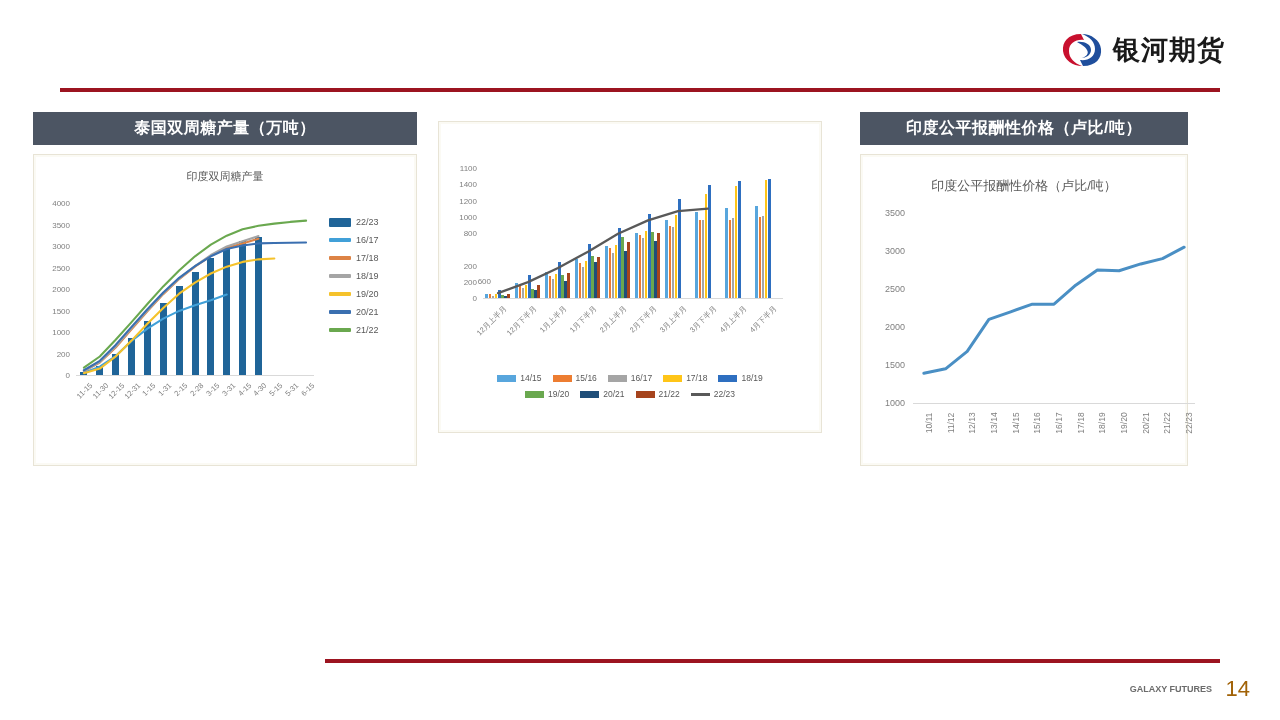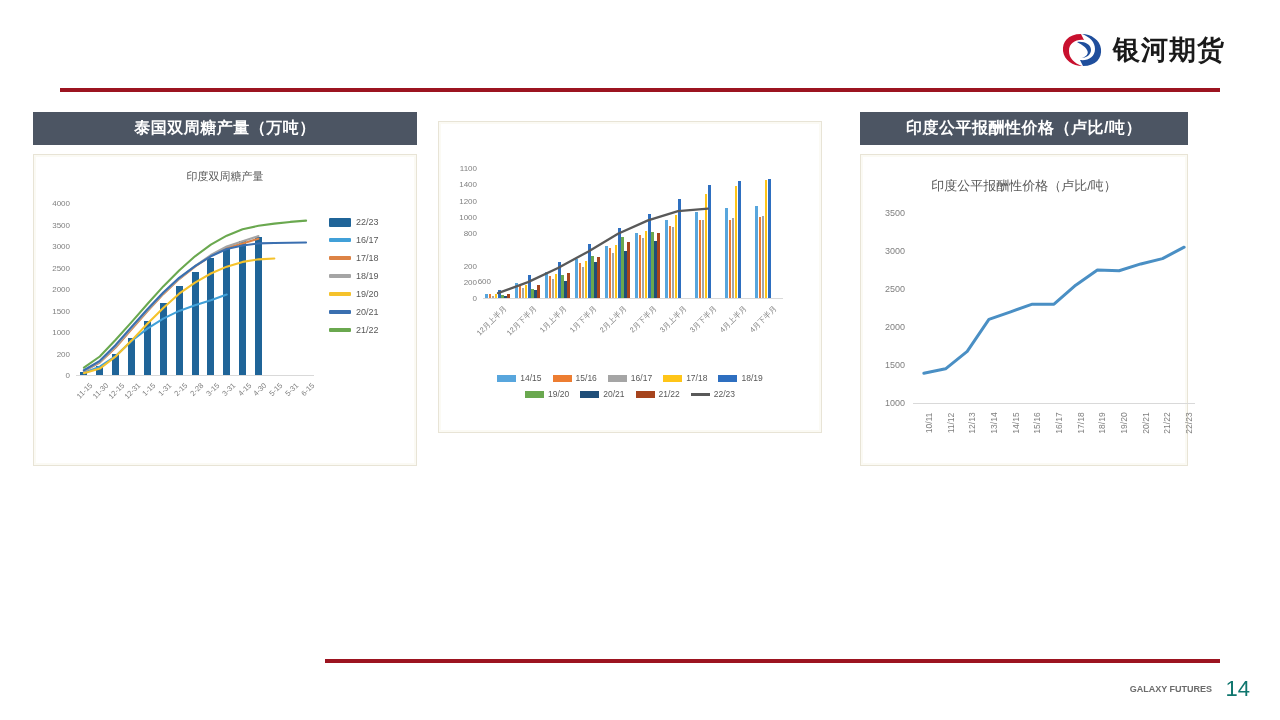--- a/index.html
+++ b/index.html
@@ -71,21 +71,21 @@
   .lg-h-swatch{width:19px;height:7px;flex:0 0 auto;}
   .lg-h-swatch.line{height:3px;}
 
   
   .footer-rule{position:absolute;left:325px;top:659px;width:895px;height:4px;background:#9c1420;}
   .footer-brand{
     position:absolute;right:68px;top:684px;font-size:9px;font-weight:bold;
     color:#6b6b6b;letter-spacing:0px;white-space:nowrap;
   }
   .page-num{
-    position:absolute;right:30px;top:676px;font-size:22px;color:#0f766e;
+    position:absolute;right:30px;top:676px;font-size:22px;color:#a16207;
   }
 </style>
 </head>
 <body>
 
 <div class="slide">
 
   <div class="title-rule"></div>
 
   <div class="logo">

